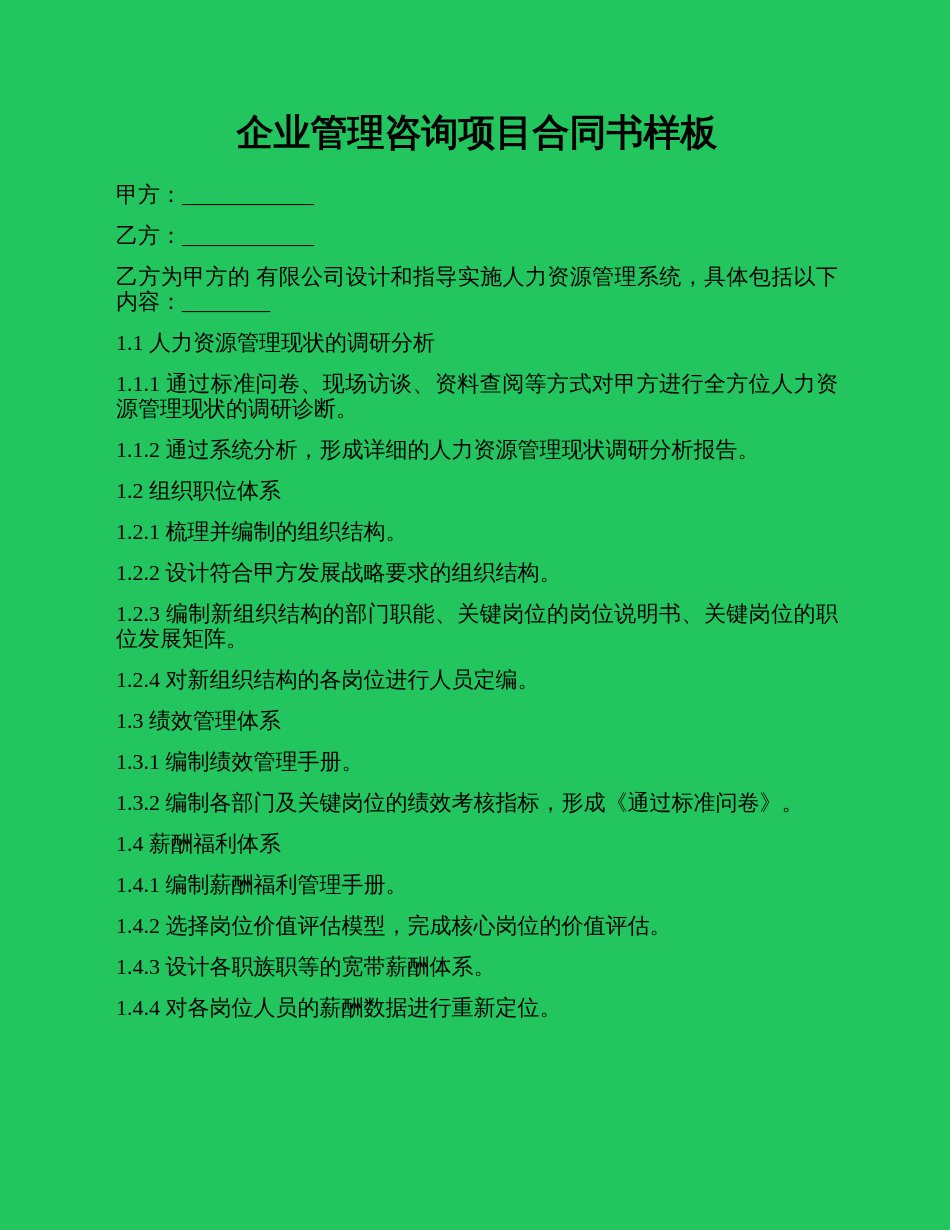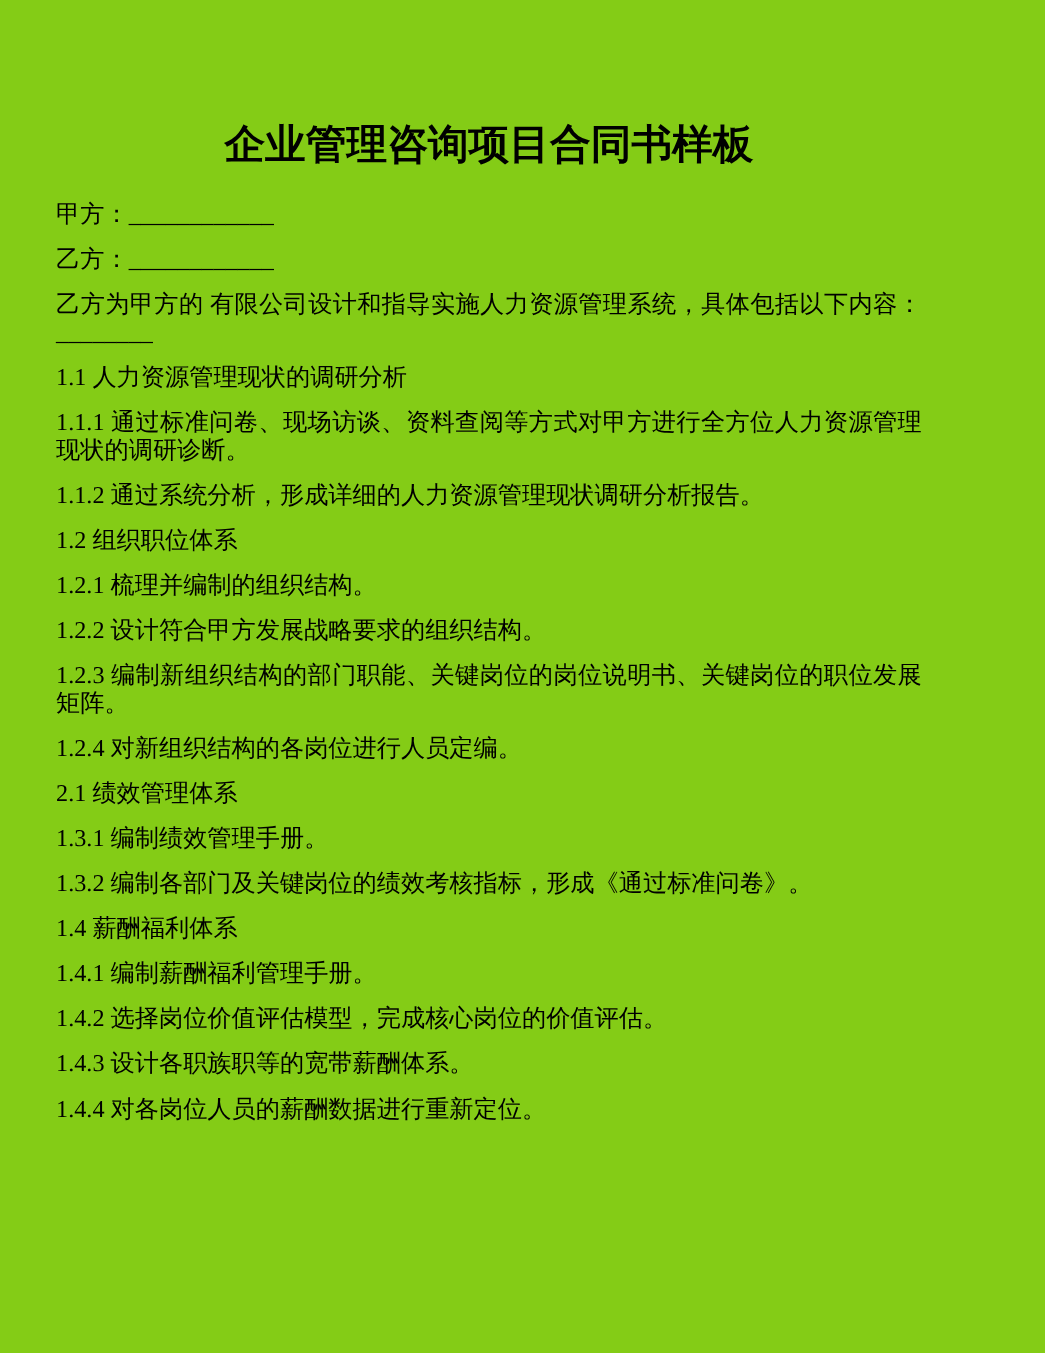--- a/index.html
+++ b/index.html
@@ -5,22 +5,22 @@
   html, body {
     margin: 0;
     padding: 0;
     background: #ffffff;
   }
   .page {
     position: relative;
     width: 950px;
     height: 1230px;
     box-sizing: border-box;
-    padding: 109px 112px 0 51px;
-    background: #84cc16;
+    padding: 109px 112px 0 116px;
+    background: #22c55e;
     color: #000000;
     font-family: "Liberation Serif", "DejaVu Serif", serif;
     overflow: hidden;
   }
   .title {
     font-size: 37px;
     line-height: 47px;
     font-weight: 700;
     text-align: center;
     margin: 0 0 26px 0;
@@ -43,21 +43,21 @@
       <p class="para">乙方：____________</p>
       <p class="para">乙方为甲方的 有限公司设计和指导实施人力资源管理系统，具体包括以下内容：____​____</p>
       <p class="para">1.1 人力资源管理现状的调研分析</p>
       <p class="para">1.1.1 通过标准问卷、现场访谈、资料查阅等方式对甲方进行全方位人力资源管理现状的调研诊断。</p>
       <p class="para">1.1.2 通过系统分析，形成详细的人力资源管理现状调研分析报告。</p>
       <p class="para">1.2 组织职位体系</p>
       <p class="para">1.2.1 梳理并编制的组织结构。</p>
       <p class="para">1.2.2 设计符合甲方发展战略要求的组织结构。</p>
       <p class="para">1.2.3 编制新组织结构的部门职能、关键岗位的岗位说明书、关键岗位的职位发展矩阵。</p>
       <p class="para">1.2.4 对新组织结构的各岗位进行人员定编。</p>
-      <p class="para">2.1 绩效管理体系</p>
+      <p class="para">1.3 绩效管理体系</p>
       <p class="para">1.3.1 编制绩效管理手册。</p>
       <p class="para">1.3.2 编制各部门及关键岗位的绩效考核指标，形成《通过标准问卷》。</p>
       <p class="para">1.4 薪酬福利体系</p>
       <p class="para">1.4.1 编制薪酬福利管理手册。</p>
       <p class="para">1.4.2 选择岗位价值评估模型，完成核心岗位的价值评估。</p>
       <p class="para">1.4.3 设计各职族职等的宽带薪酬体系。</p>
       <p class="para">1.4.4 对各岗位人员的薪酬数据进行重新定位。</p>
     </div>
 </div>
 

